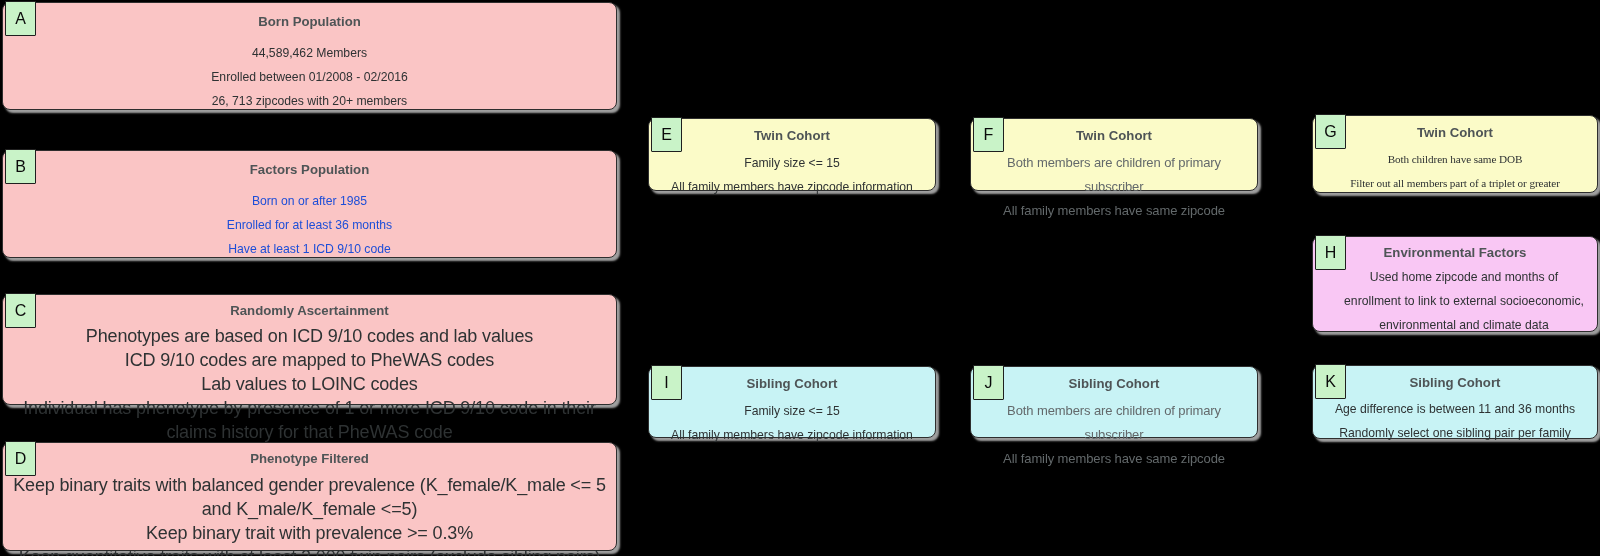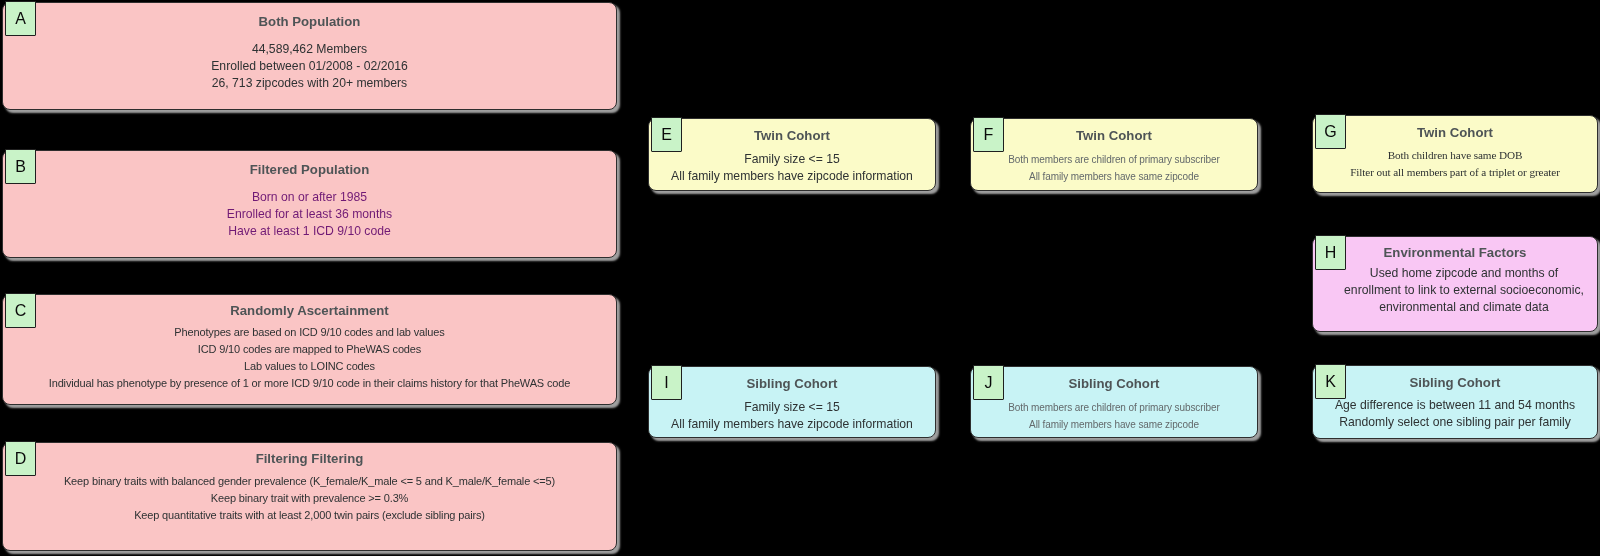--- a/index.html
+++ b/index.html
@@ -41,81 +41,81 @@
   }
   .title {
     font-size: 13.2px;
     font-weight: 700;
     color: #4e5456;
     line-height: 16px;
     margin-bottom: 7px;
   }
   .body {
     font-size: 12.2px;
-    line-height: 17px;
+    line-height: 24px;
     white-space: pre-line;
   }
 
   
   #node-A { left: 2px;    top: 2px;   width: 615px; height: 108px; padding-top: 11px; }
   #node-A .title { margin-bottom: 11px; }
   #node-B { left: 2px;    top: 150px; width: 615px; height: 108px; padding-top: 11px; }
   #node-B .title { margin-bottom: 11px; }
   #node-C { left: 2px;    top: 294px; width: 615px; height: 111px; padding-top: 8px; }
   #node-C .title { margin-bottom: 5px; }
-  #node-C .body, #node-D .body { font-size: 11px; letter-spacing: -0.15px; }
+  #node-C .body, #node-D .body { font-size: 18px; letter-spacing: -0.15px; }
   #node-D { left: 2px;    top: 442px; width: 615px; height: 109px; padding-top: 8px; }
   #node-D .title { margin-bottom: 6px; }
   #node-E { left: 648px;  top: 118px; width: 288px; height: 73px; }
   #node-F { left: 970px;  top: 118px; width: 288px; height: 73px; }
-  #node-F .body, #node-J .body { font-size: 10px; letter-spacing: -0.1px; }
+  #node-F .body, #node-J .body { font-size: 13px; letter-spacing: -0.1px; }
   #node-G { left: 1312px; top: 115px; width: 286px; height: 78px; }
   #node-G .title { margin-bottom: 6px; }
   #node-G .body { font-size: 11.2px; letter-spacing: -0.1px; font-family: Liberation Serif, serif; }
   #node-H { left: 1312px; top: 236px; width: 286px; height: 96px; padding-top: 8px; }
   #node-H .title { margin-bottom: 4px; }
   #node-H .body { padding: 0 4px; }
   #node-I { left: 648px;  top: 366px; width: 288px; height: 72px; }
   #node-J { left: 970px;  top: 366px; width: 288px; height: 72px; }
   #node-K { left: 1312px; top: 365px; width: 286px; height: 74px; }
   #node-K .title { margin-bottom: 6px; }
 </style>
 </head>
 <body>
 
 <div id="stage" style="background: rgb(0, 0, 0);">
 
   <div class="node" id="node-A" style="background: rgb(250, 197, 197); border-color: rgb(46, 46, 46);">
     <div class="badge" style="background: rgb(201, 243, 200);">A</div>
-    <div class="title" style="color: rgb(78, 84, 86);">Both Population</div>
+    <div class="title" style="color: rgb(78, 84, 86);">Born Population</div>
     <div class="body" style="color: rgb(46, 50, 51);">44,589,462 Members
 Enrolled between 01/2008 - 02/2016
 26, 713 zipcodes with 20+ members</div>
   </div>
 
   <div class="node" id="node-B" style="background: rgb(250, 197, 197); border-color: rgb(46, 46, 46);">
     <div class="badge" style="background: rgb(201, 243, 200);">B</div>
-    <div class="title" style="color: rgb(78, 84, 86);">Filtered Population</div>
-    <div class="body" style="color: #701a75;">Born on or after 1985
+    <div class="title" style="color: rgb(78, 84, 86);">Factors Population</div>
+    <div class="body" style="color: #1d4ed8;">Born on or after 1985
 Enrolled for at least 36 months
 Have at least 1 ICD 9/10 code</div>
   </div>
 
   <div class="node" id="node-C" style="background: rgb(250, 197, 197); border-color: rgb(46, 46, 46);">
     <div class="badge" style="background: rgb(201, 243, 200);">C</div>
     <div class="title" style="color: rgb(78, 84, 86);">Randomly Ascertainment</div>
     <div class="body" style="color: rgb(46, 50, 51);">Phenotypes are based on ICD 9/10 codes and lab values
 ICD 9/10 codes are mapped to PheWAS codes
 Lab values to LOINC codes
 Individual has phenotype by presence of 1 or more ICD 9/10 code in their claims history for that PheWAS code</div>
   </div>
 
   <div class="node" id="node-D" style="background: rgb(250, 197, 197); border-color: rgb(46, 46, 46);">
     <div class="badge" style="background: rgb(201, 243, 200);">D</div>
-    <div class="title" style="color: rgb(78, 84, 86);">Filtering Filtering</div>
+    <div class="title" style="color: rgb(78, 84, 86);">Phenotype Filtered</div>
     <div class="body" style="color: rgb(46, 50, 51);">Keep binary traits with balanced gender prevalence (K_female/K_male &lt;= 5 and K_male/K_female &lt;=5)
 Keep binary trait with prevalence &gt;= 0.3%
 Keep quantitative traits with at least 2,000 twin pairs (exclude sibling pairs)</div>
   </div>
 
   <div class="node" id="node-E" style="background: rgb(251, 251, 200); border-color: rgb(46, 46, 46);">
     <div class="badge" style="background: rgb(201, 243, 200);">E</div>
     <div class="title" style="color: rgb(78, 84, 86);">Twin Cohort</div>
     <div class="body" style="color: rgb(46, 50, 51);">Family size &lt;= 15
 All family members have zipcode information</div>
@@ -151,17 +151,17 @@
   <div class="node" id="node-J" style="background: rgb(200, 243, 245); border-color: rgb(46, 46, 46);">
     <div class="badge" style="background: rgb(201, 243, 200);">J</div>
     <div class="title" style="color: rgb(78, 84, 86);">Sibling Cohort</div>
     <div class="body" style="color: rgb(99, 105, 107);">Both members are children of primary subscriber
 All family members have same zipcode</div>
   </div>
 
   <div class="node" id="node-K" style="background: rgb(200, 243, 245); border-color: rgb(46, 46, 46);">
     <div class="badge" style="background: rgb(201, 243, 200);">K</div>
     <div class="title" style="color: rgb(78, 84, 86);">Sibling Cohort</div>
-    <div class="body" style="color: rgb(46, 50, 51);">Age difference is between 11 and 54 months
+    <div class="body" style="color: rgb(46, 50, 51);">Age difference is between 11 and 36 months
 Randomly select one sibling pair per family</div>
   </div>
 
 </div>
 
 </body></html>

